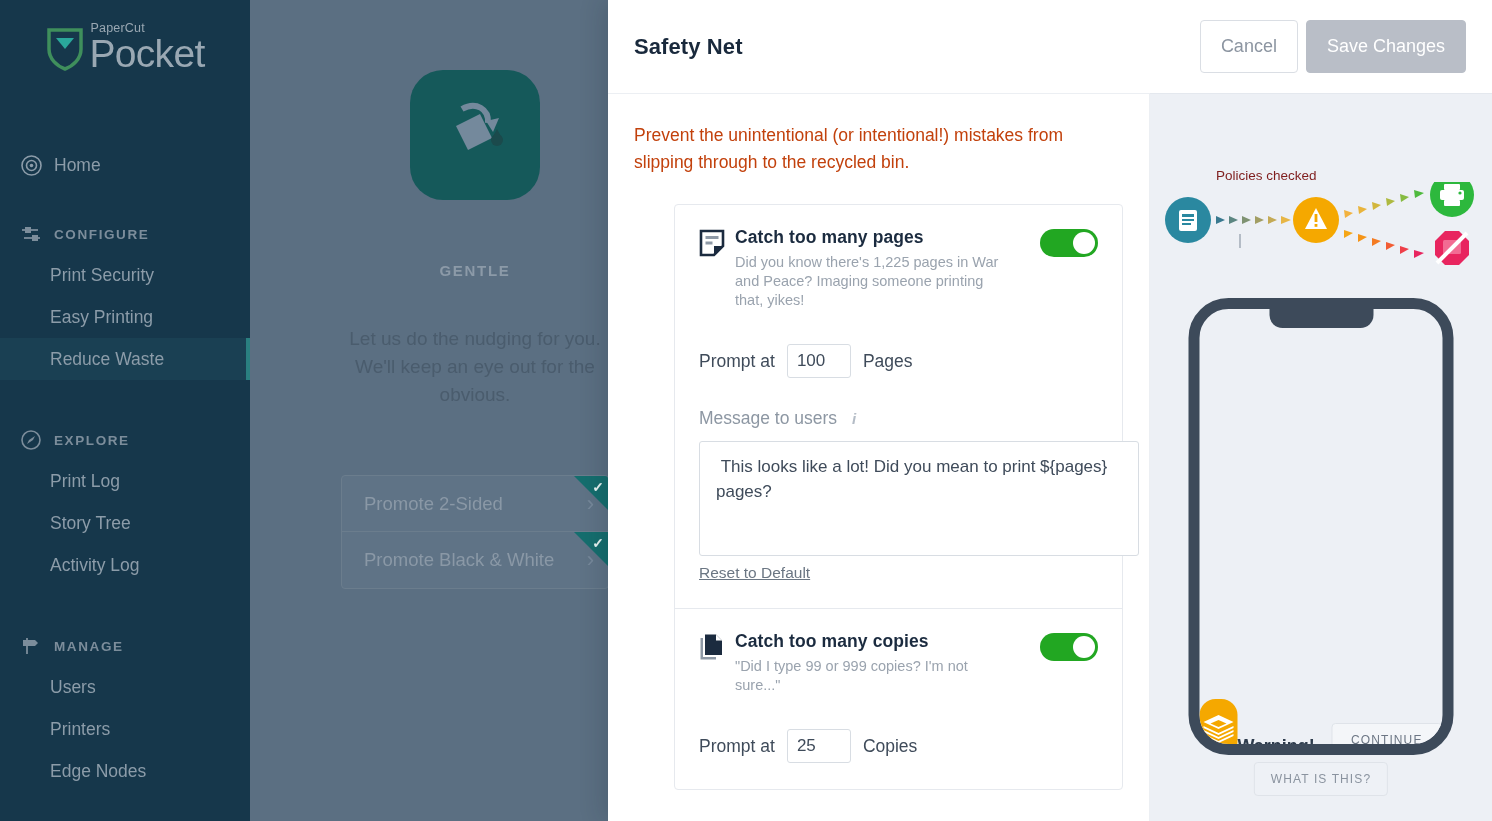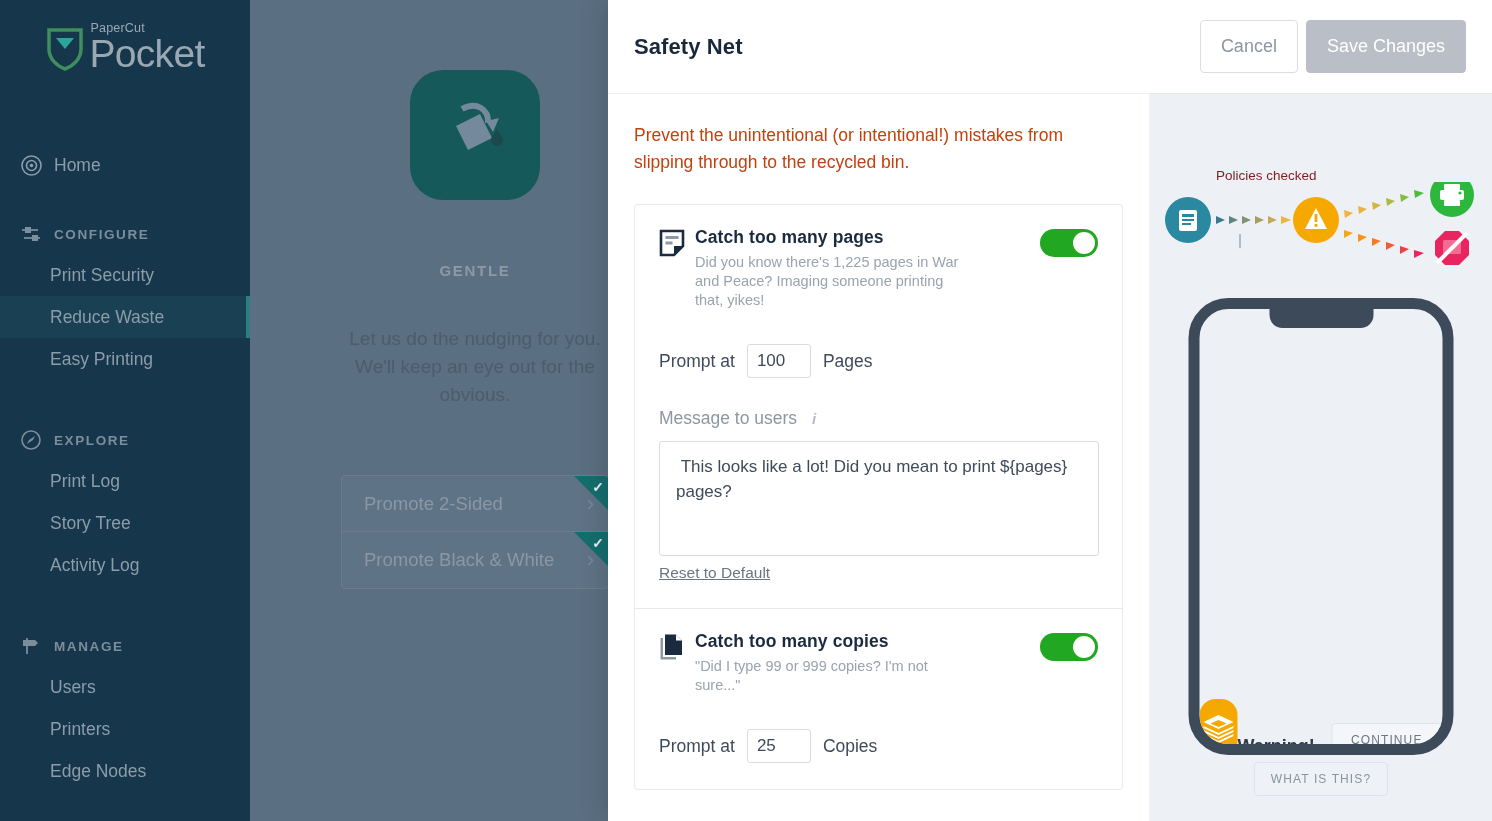--- a/index.html
+++ b/index.html
@@ -161,20 +161,21 @@
     overflow: hidden;
   }
   .intro {
     font-size: 17.5px; line-height: 27px; color: #c2410c;
     max-width: 470px;
   }
   .section-card {
     margin-top: 28px;
     border: 1px solid #e6e9ee; border-radius: 4px;
     background: #fff;
+    margin-left: 40px;
   }
   .section {
     padding: 22px 24px 26px 24px;
     border-bottom: 1px solid #e6e9ee;
   }
   .section:last-child { border-bottom: none; }
   .sec-head { display: flex; align-items: flex-start; }
   .sec-icon { width: 34px; flex: 0 0 34px; padding-top: 2px; }
   .sec-text { flex: 1; padding-left: 2px; }
   .sec-title {
@@ -333,25 +334,25 @@
             <line x1="4" y1="15" x2="20" y2="15" stroke="#7c8d9b" stroke-width="1.8"></line>
             <rect x="5" y="4" width="6" height="6" fill="#7c8d9b"></rect>
             <rect x="12" y="12" width="6" height="6" fill="#7c8d9b"></rect>
           </svg>
         </span>
         <span>CONFIGURE</span>
       </div>
       <div class="nav-item">
         <span>Print Security</span>
       </div>
+      <div class="nav-item">
+        <span>Easy Printing</span>
+      </div>
       <div class="nav-item active">
         <span>Reduce Waste</span>
-      </div>
-      <div class="nav-item">
-        <span>Easy Printing</span>
       </div>
 
       <div style="height:40px"></div>
       <div class="nav-group">
         <span class="nav-ico">
           <svg width="22" height="22" viewBox="0 0 22 22">
             <circle cx="11" cy="11" r="9" fill="none" stroke="#7c8d9b" stroke-width="1.6"></circle>
             <path d="M15 7 L9 11 L7 15 L13 11 Z" fill="#7c8d9b"></path>
           </svg>
         </span>

